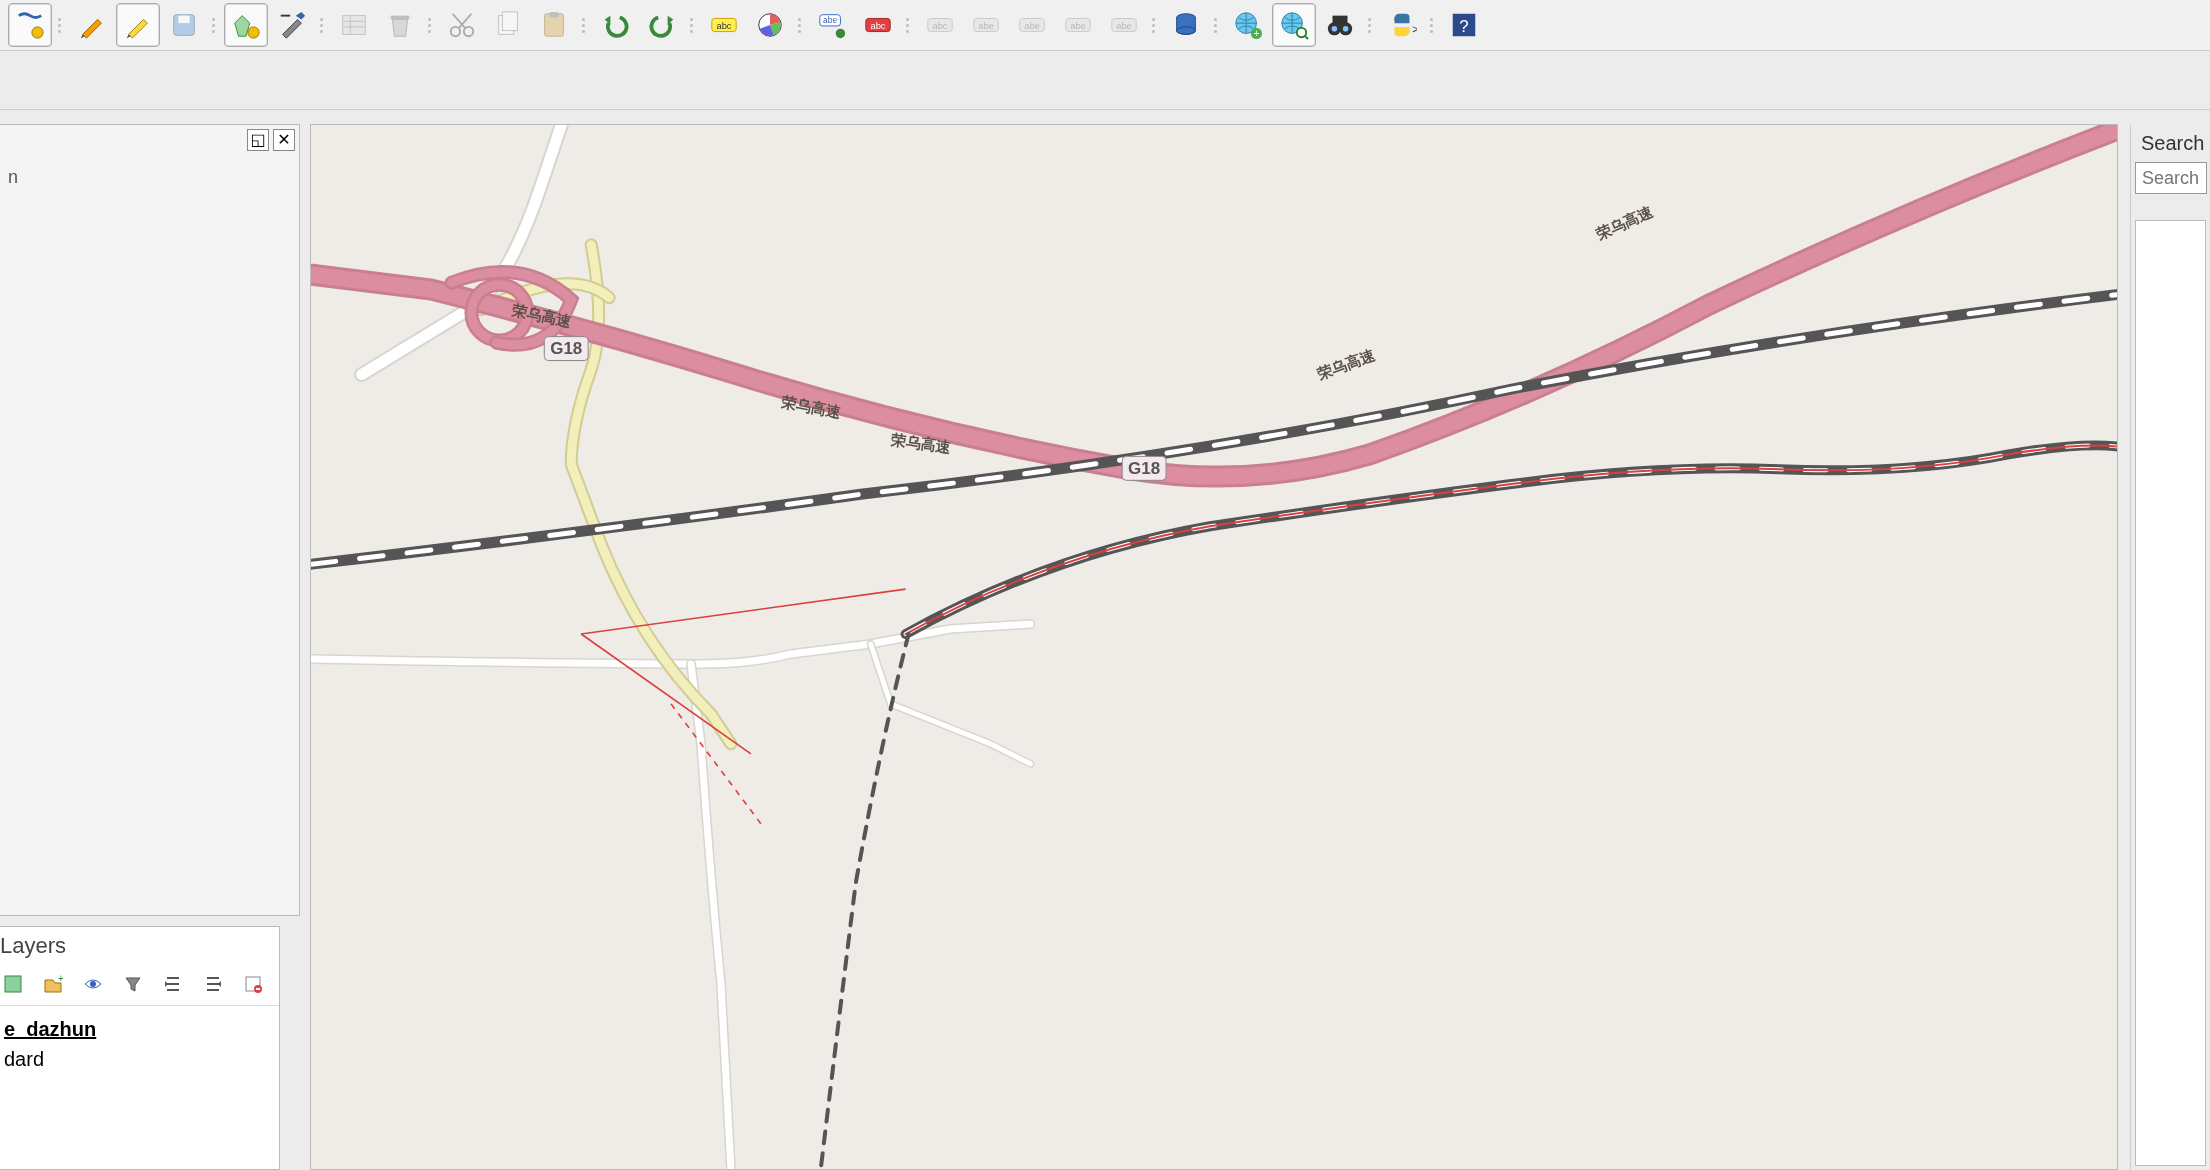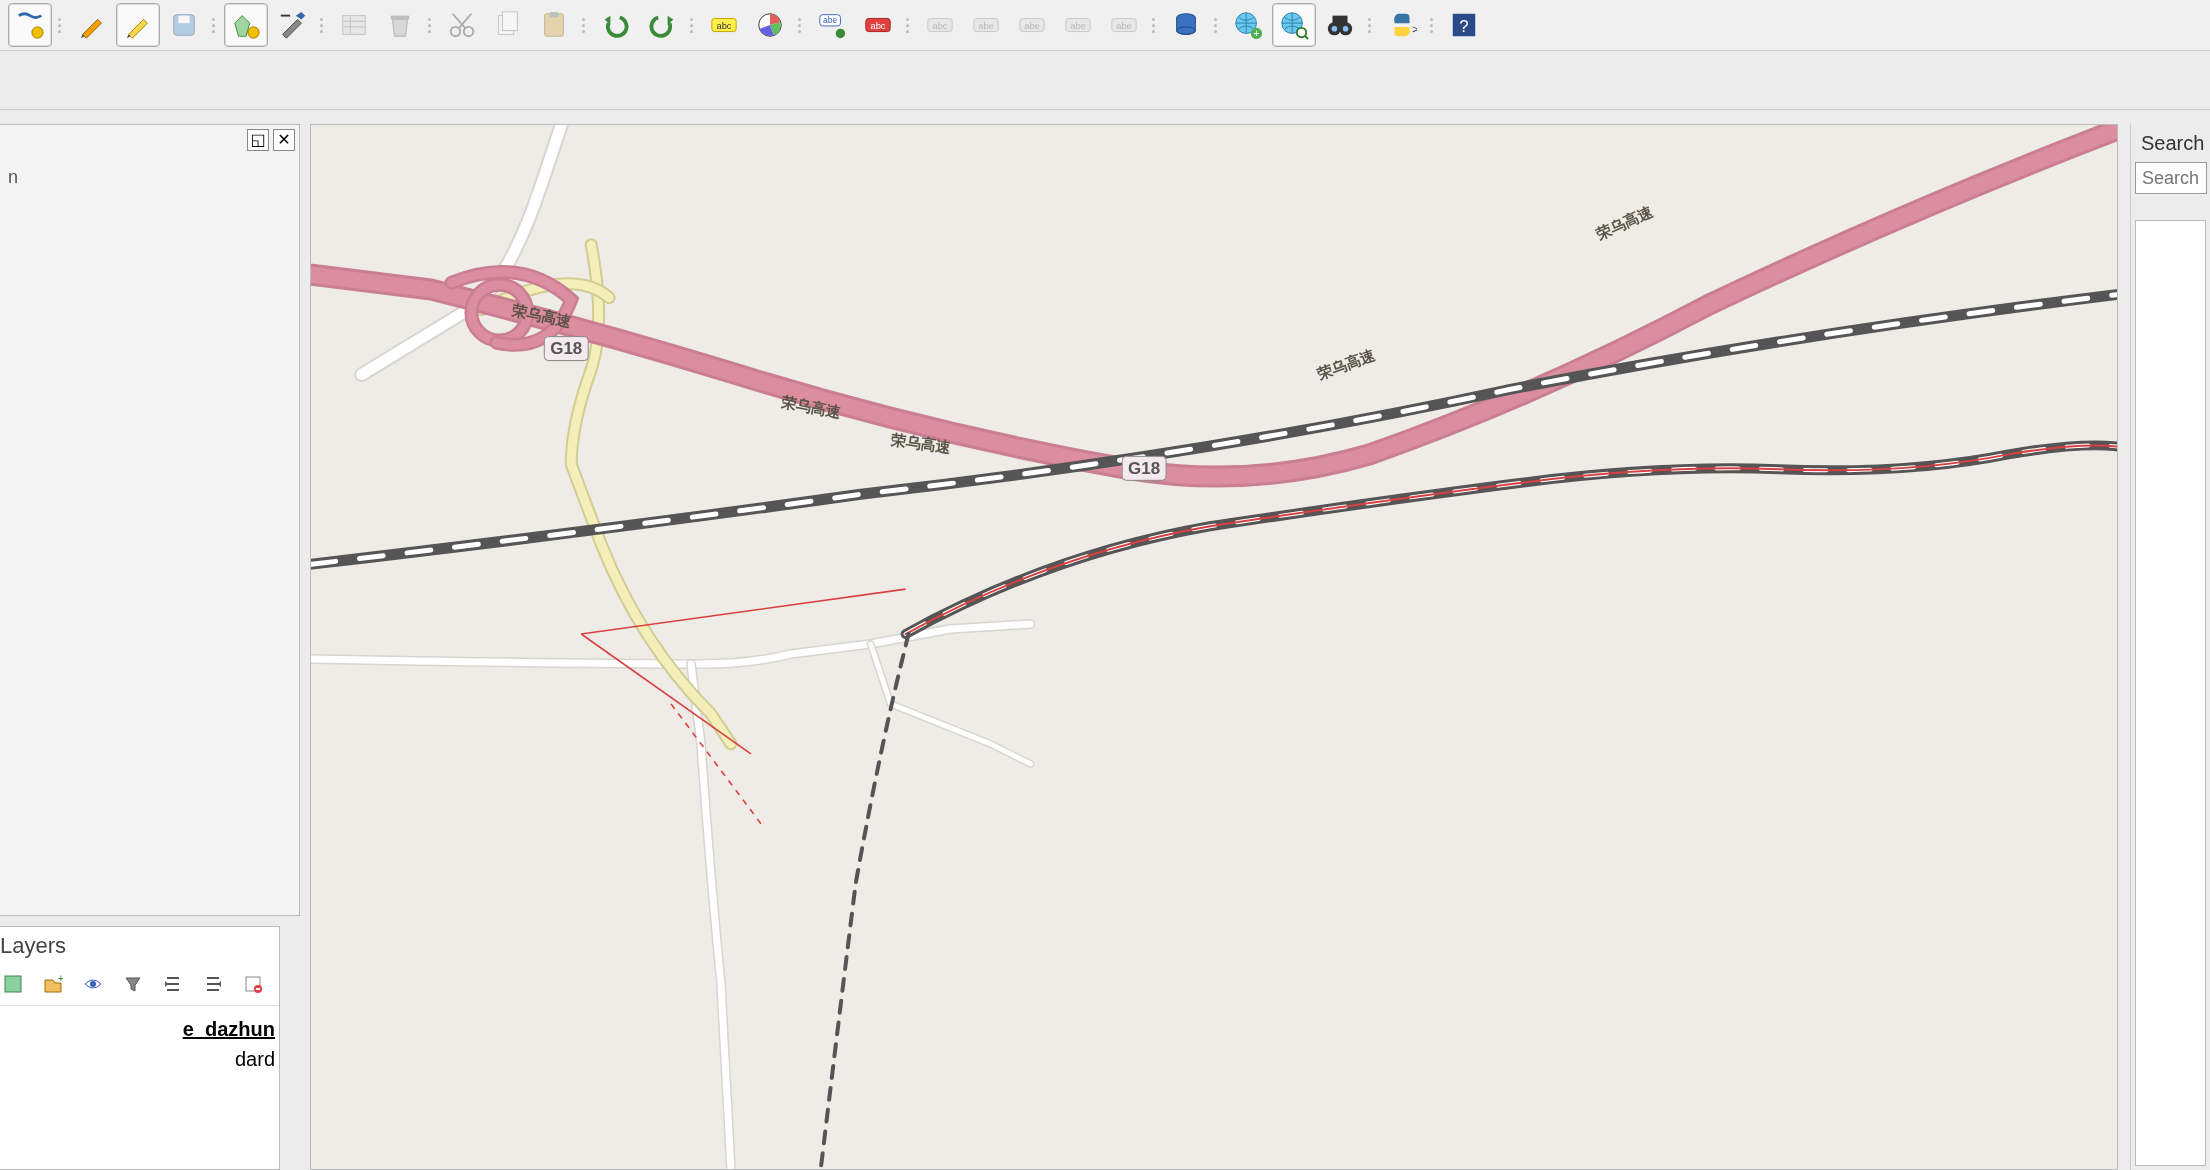--- a/index.html
+++ b/index.html
@@ -34,21 +34,21 @@
   .pane-label { position:absolute; left:8px; top:42px; color:#555; }
 
   .layers-pane {
     position:absolute; left:0; top:926px; width:280px; height:244px;
     background:#fff; border:1px solid #bbb; border-left:none;
   }
   .layers-pane .title { padding:6px 6px 6px 0; color:#444; font-size:22px; }
   .layers-toolbar { display:flex; gap:14px; padding:6px 4px 8px 0; border-bottom:1px solid #ddd; }
   .layers-toolbar .lt-btn { width:26px; height:26px; display:flex; align-items:center; justify-content:center; cursor:pointer;}
   .layers-list { padding:8px 4px; }
-  .layers-list .layer-row { font-size:20px; color:#000; line-height:30px; white-space:nowrap; overflow:hidden;text-align:right; }
+  .layers-list .layer-row { font-size:20px; color:#000; line-height:30px; white-space:nowrap; overflow:hidden; }
   .layers-list .layer-row.active { font-weight:bold; text-decoration:underline; }
 
   
   .map-area {
     position:absolute; left:310px; top:124px; right:92px; bottom:0;
     background:#efece7; border:1px solid #bbb;
     overflow:hidden;
   }
   .map-svg { width:100%; height:100%; display:block; }
   .road-shield {

